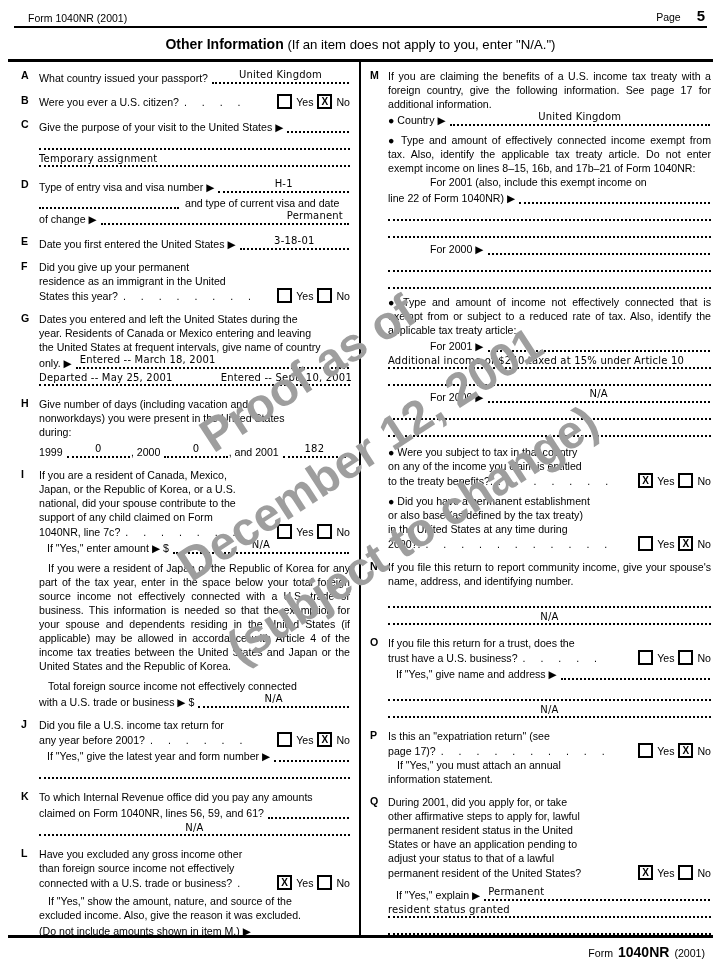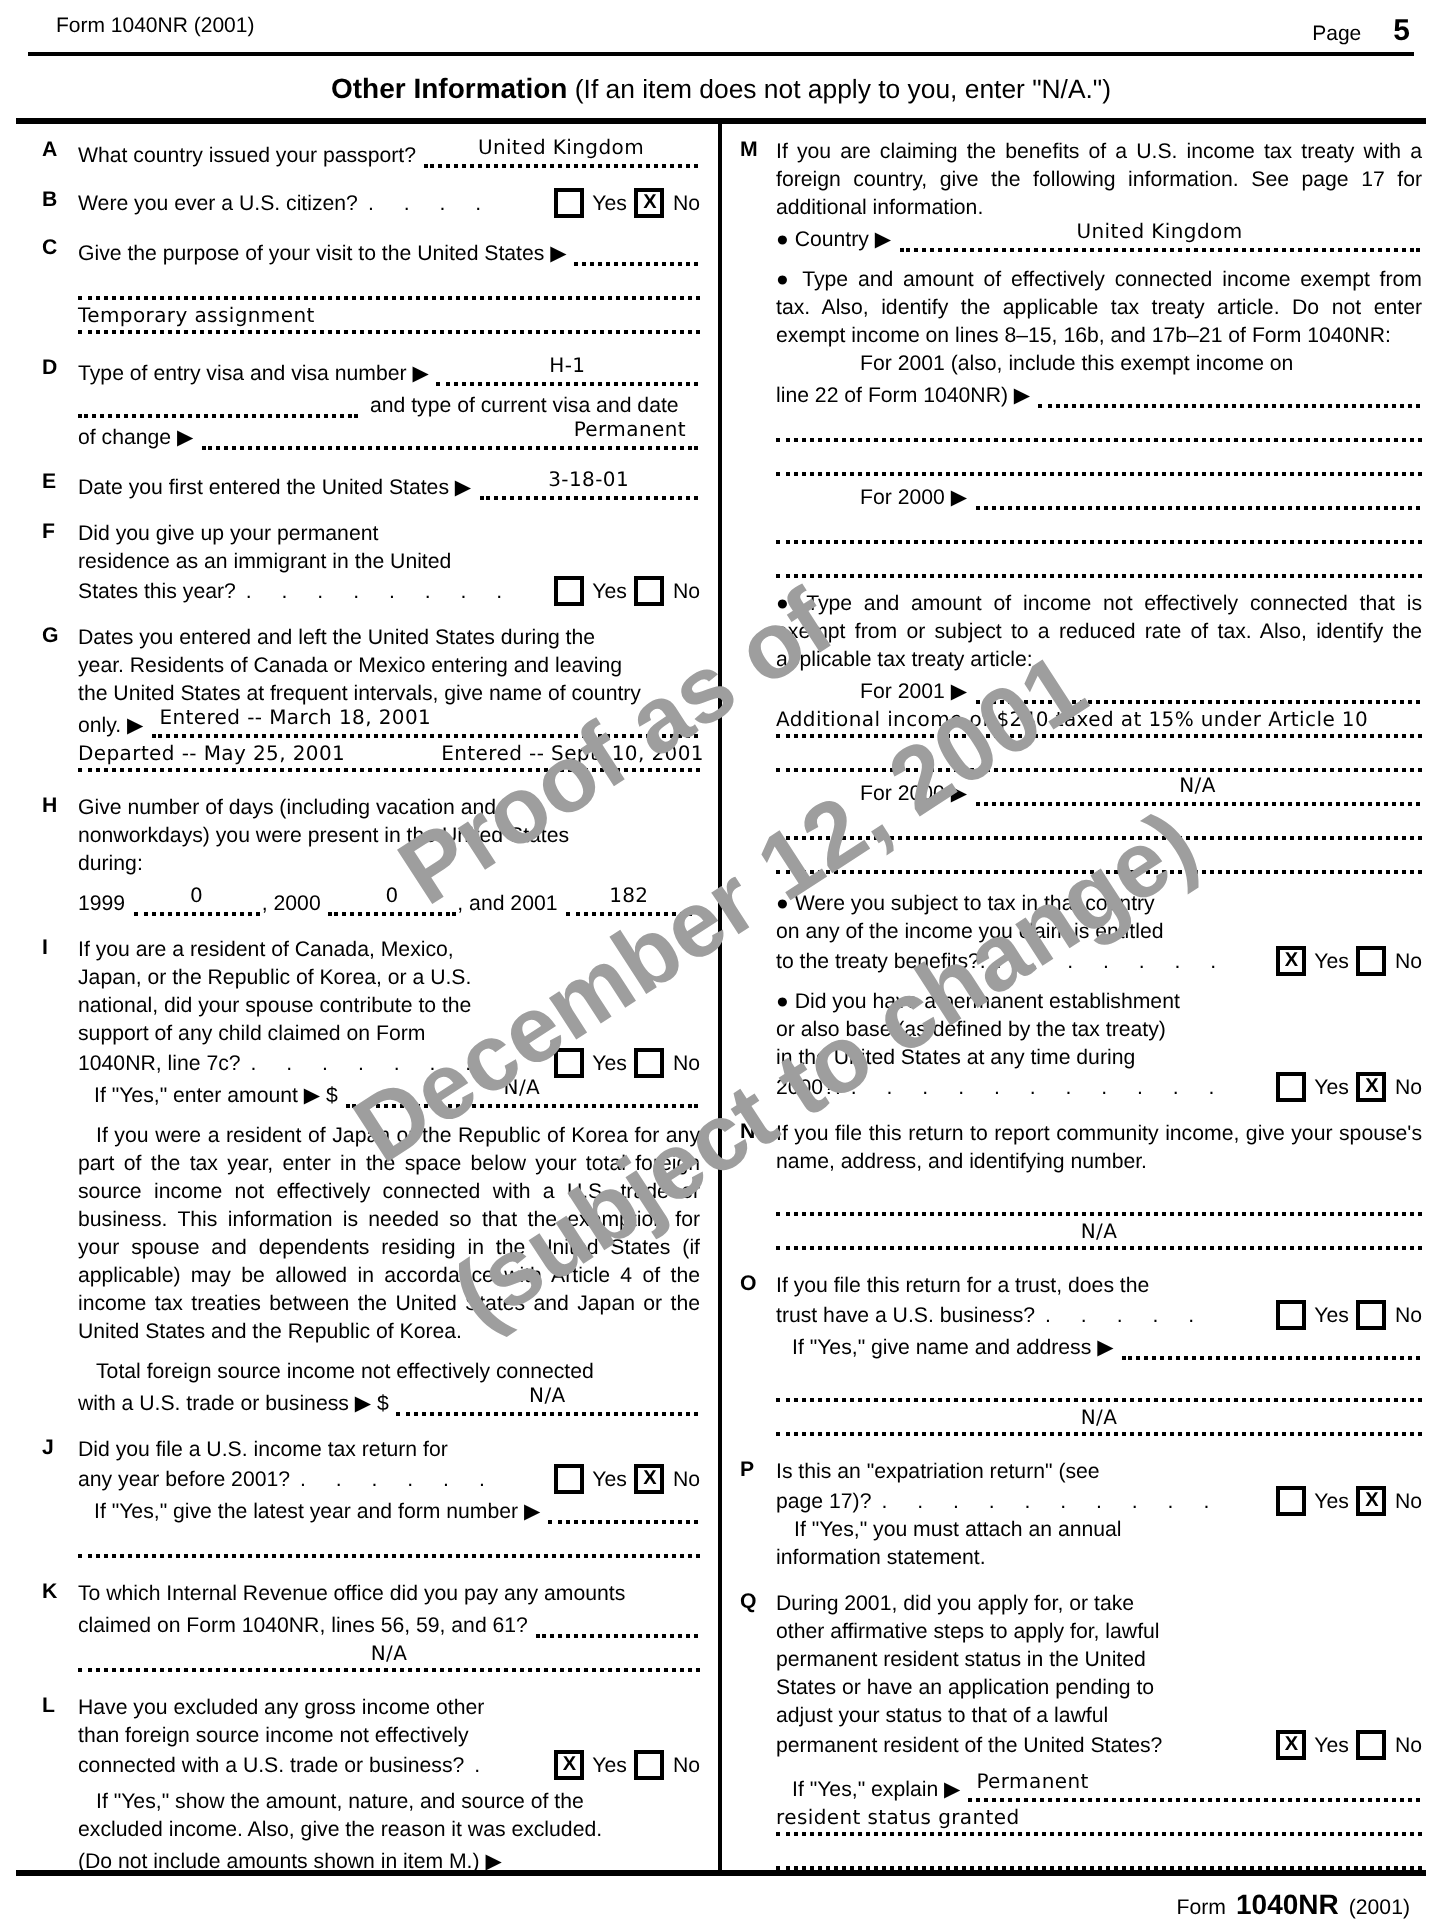--- a/index.html
+++ b/index.html
@@ -1,19 +1,19 @@
 <!DOCTYPE html>
 <html><head>
 <meta charset="utf-8">
 <style>
   html,body{margin:0;padding:0;background:#fff;}
   .page{position:relative;width:721px;height:963px;background:#fff;color:#000;
         font-family:"Liberation Sans",sans-serif;font-size:10.6px;overflow:hidden;}
   
-  .topbar{display:flex;justify-content:space-between;padding:7px 16px 2px 28px;font-size:10.5px;}
+  .topbar{display:flex;justify-content:space-between;align-items:flex-end;padding:7px 16px 2px 28px;font-size:10.5px;}
   .pageno{display:flex;align-items:baseline;gap:16px;}
   .pageno .num{font-weight:bold;font-size:15px;}
   .rule-thin{border-top:2.5px solid #000;margin:0 14px;}
   .titleblock{text-align:center;padding:8px 0 7px;font-size:13.2px;}
   .titleblock .t{font-weight:bold;font-size:14px;}
   .rule-thick{border-top:3px solid #000;margin:0 8px;}
   
   .columns{display:grid;grid-template-columns:353px 1fr;margin:0 8px;height:873px;}
   .colL{border-right:2px solid #000;padding:7px 9px 0 13px;overflow:hidden;}
   .colR{padding:7px 2px 0 9px;overflow:hidden;}

